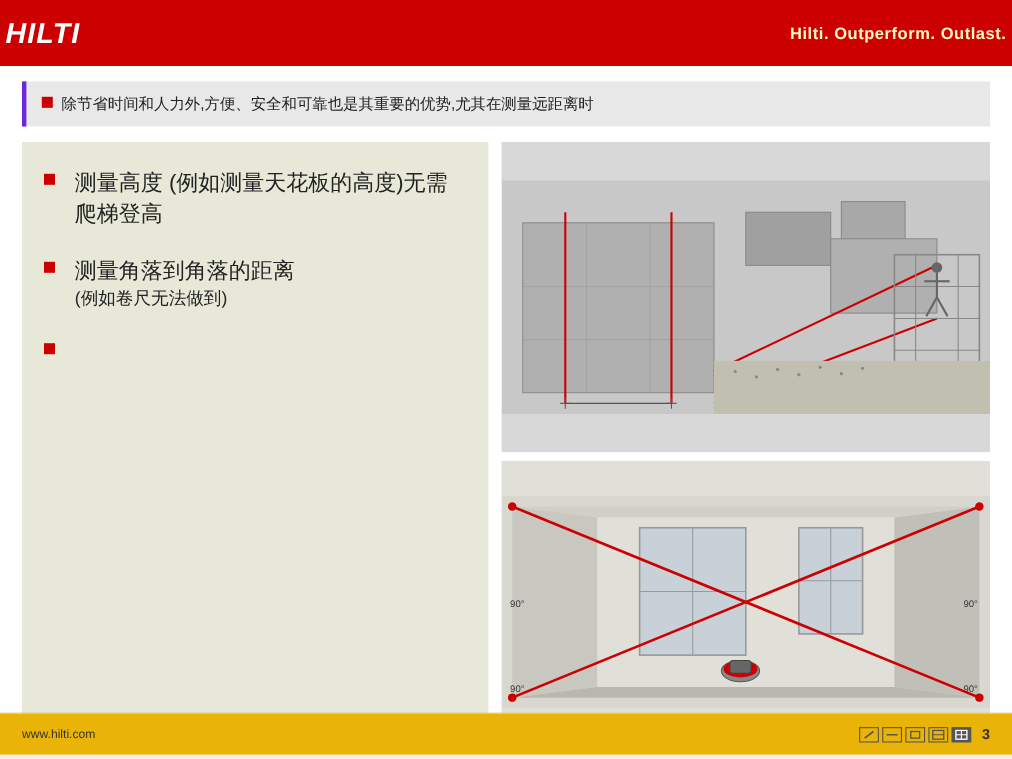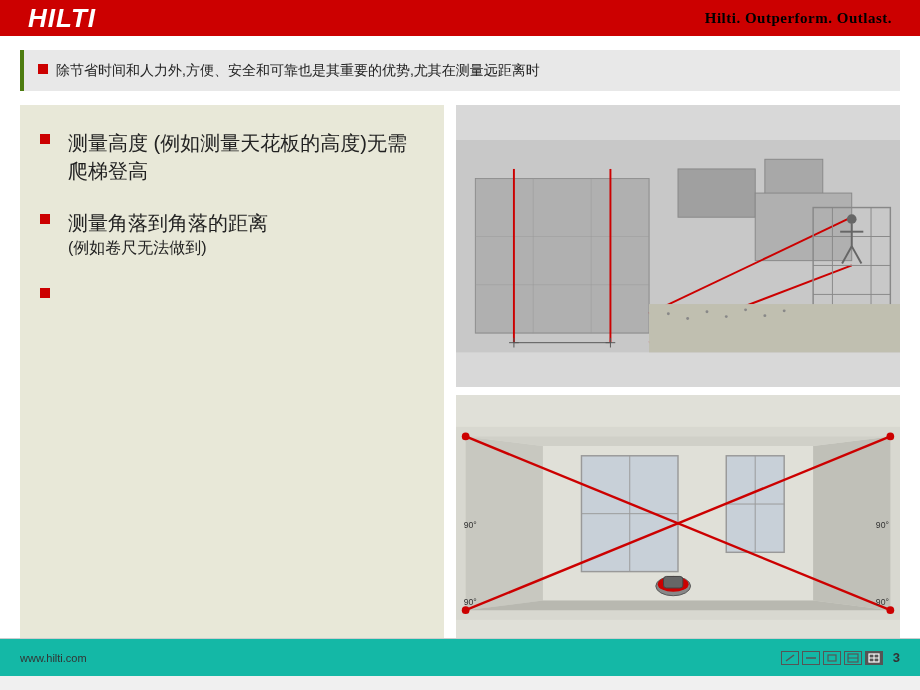--- a/index.html
+++ b/index.html
@@ -7,56 +7,55 @@
       width: 920px;
       height: 690px;
       font-family: Arial, sans-serif;
       background: #f0f0f0;
       overflow: hidden;
     }
 
     
     .header {
       width: 920px;
-      height: 36px;
+      height: 60px;
       background: #cc0000;
       display: flex;
       align-items: center;
       justify-content: space-between;
-      padding: 0 28px;
+      padding: 0 5px;
     }
     .logo-text {
       color: white;
       font-size: 26px;
       font-weight: 900;
       font-style: italic;
       letter-spacing: 1px;
     }
     .header-tagline {
-      color: #000000;
+      color: #fef9c3;
       font-size: 15px;
       font-weight: bold;
       letter-spacing: 0.5px;
-      font-family: Liberation Serif, serif;
     }
 
     
     .main {
       width: 920px;
       height: 626px;
       background: white;
       padding: 14px 20px 10px 20px;
       display: flex;
       flex-direction: column;
     }
 
     
     .top-bullet-box {
       background: #e8e8e8;
-      border-left: 4px solid #4d7c0f;
+      border-left: 4px solid #6d28d9;
       padding: 10px 14px;
       margin-bottom: 14px;
       font-size: 14px;
       color: #222;
       line-height: 1.5;
     }
     .bullet-marker {
       display: inline-block;
       width: 10px;
       height: 10px;
@@ -135,28 +134,28 @@
     
     .illustration {
       width: 100%;
       height: 100%;
     }
 
     
     .footer {
       width: 920px;
       height: 38px;
-      background: #14b8a6;
+      background: #eab308;
       border-top: 1px solid #ccc;
       display: flex;
       align-items: center;
       justify-content: space-between;
       padding: 0 20px;
       position: absolute;
-      bottom: 14px;
+      bottom: 4px;
     }
     .footer-url {
       font-size: 11px;
       color: #333;
     }
     .footer-right {
       display: flex;
       align-items: center;
       gap: 10px;
     }

